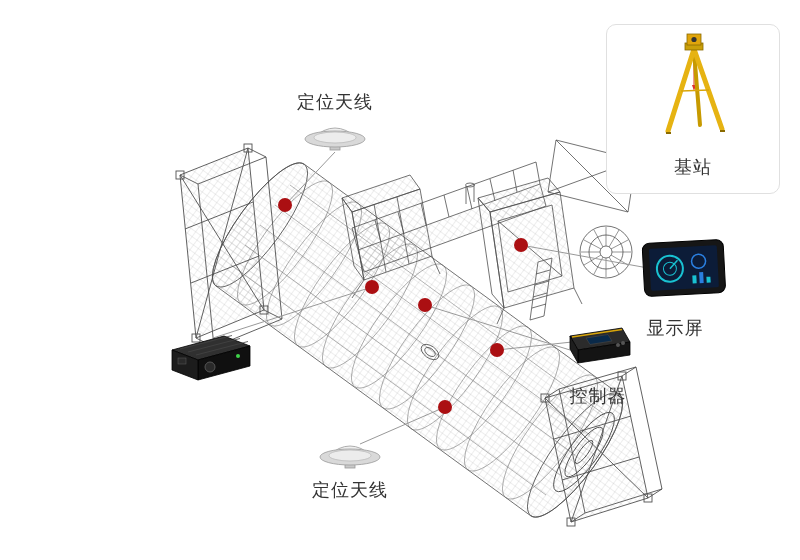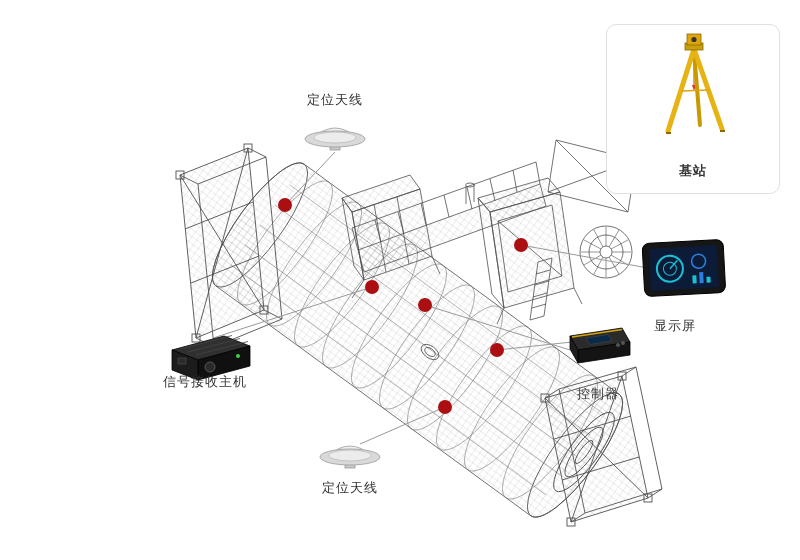--- a/index.html
+++ b/index.html
@@ -1,29 +1,29 @@
 <!DOCTYPE html>
 <html><head>
 <meta charset="utf-8">
 <style>
   html,body{margin:0;padding:0;background:#fff;}
   body{width:800px;height:560px;font-family:"Liberation Sans","DejaVu Sans",sans-serif;}
   .stage{position:relative;width:800px;height:560px;overflow:hidden;background:#fff;}
   .scene{position:absolute;left:0;top:0;}
   .device{position:absolute;}
   .lbl{
-    position:absolute;font-size:13px;color:#333;text-align:center;
+    position:absolute;font-size:18px;color:#333;text-align:center;
     letter-spacing:1px;line-height:1.2;white-space:nowrap;
   }
   .panel{
     position:absolute;left:606px;top:24px;width:174px;height:170px;
     border:1px solid #e0e0e0;border-radius:10px;background:#fff;box-sizing:border-box;
   }
   .panel .tripod-wrap{position:absolute;left:37px;top:8px;}
-  .panel .lbl{position:absolute;left:0;right:0;bottom:14px;text-align:center;font-weight:bold;}
+  .panel .lbl{position:absolute;left:0;right:0;bottom:14px;text-align:center;}
   .rot-display{transform:rotate(-3deg);}
 </style>
 </head>
 <body>
 
 <div class="stage">
 
   <svg class="scene" width="800" height="560" viewBox="0 0 800 560">
     <defs>
       <pattern id="mesh" width="6" height="6" patternUnits="userSpaceOnUse" patternTransform="rotate(36)">
@@ -244,21 +244,20 @@
       <polygon points="30,30 82,16 82,36 30,50" fill="#101010" stroke="#000" stroke-width="0.8"></polygon>
       <polygon points="4,20 30,30 30,50 4,40" fill="#1c1c1c" stroke="#000" stroke-width="0.8"></polygon>
       <line x1="12" y1="19" x2="64" y2="5.5" stroke="#444" stroke-width="0.8"></line>
       <line x1="20" y1="22" x2="72" y2="8.5" stroke="#444" stroke-width="0.8"></line>
       <line x1="28" y1="25" x2="80" y2="11.5" stroke="#444" stroke-width="0.8"></line>
       <circle cx="42" cy="37" r="5" fill="#2a2a2a" stroke="#555" stroke-width="1"></circle>
       <circle cx="70" cy="26" r="2" fill="#3fd34a"></circle>
       <rect x="10" y="28" width="8" height="6" fill="#2a2a2a" stroke="#555" stroke-width="0.6"></rect>
     </svg>
   </div>
-  <div class="lbl" style="left:140px;top:374px;width:130px;">信号接收主机</div>
 
   <div class="device" style="left:315px;top:436px;">
     <svg width="70" height="36" viewBox="0 0 70 36">
       <rect x="30" y="26" width="10" height="6" fill="#c9c9c9" stroke="#9a9a9a" stroke-width="0.8"></rect>
       <path d="M13 20 Q35 0 57 20 Z" fill="#efefef" stroke="#9a9a9a" stroke-width="0.8"></path>
       <ellipse cx="35" cy="21" rx="30" ry="8" fill="#d9d9d9" stroke="#9a9a9a" stroke-width="0.8"></ellipse>
       <ellipse cx="35" cy="19.5" rx="21" ry="5.5" fill="#ececec" stroke="#b5b5b5" stroke-width="0.7"></ellipse>
     </svg>
   </div>
   <div class="lbl" style="left:297px;top:480px;width:106px;">定位天线</div>

